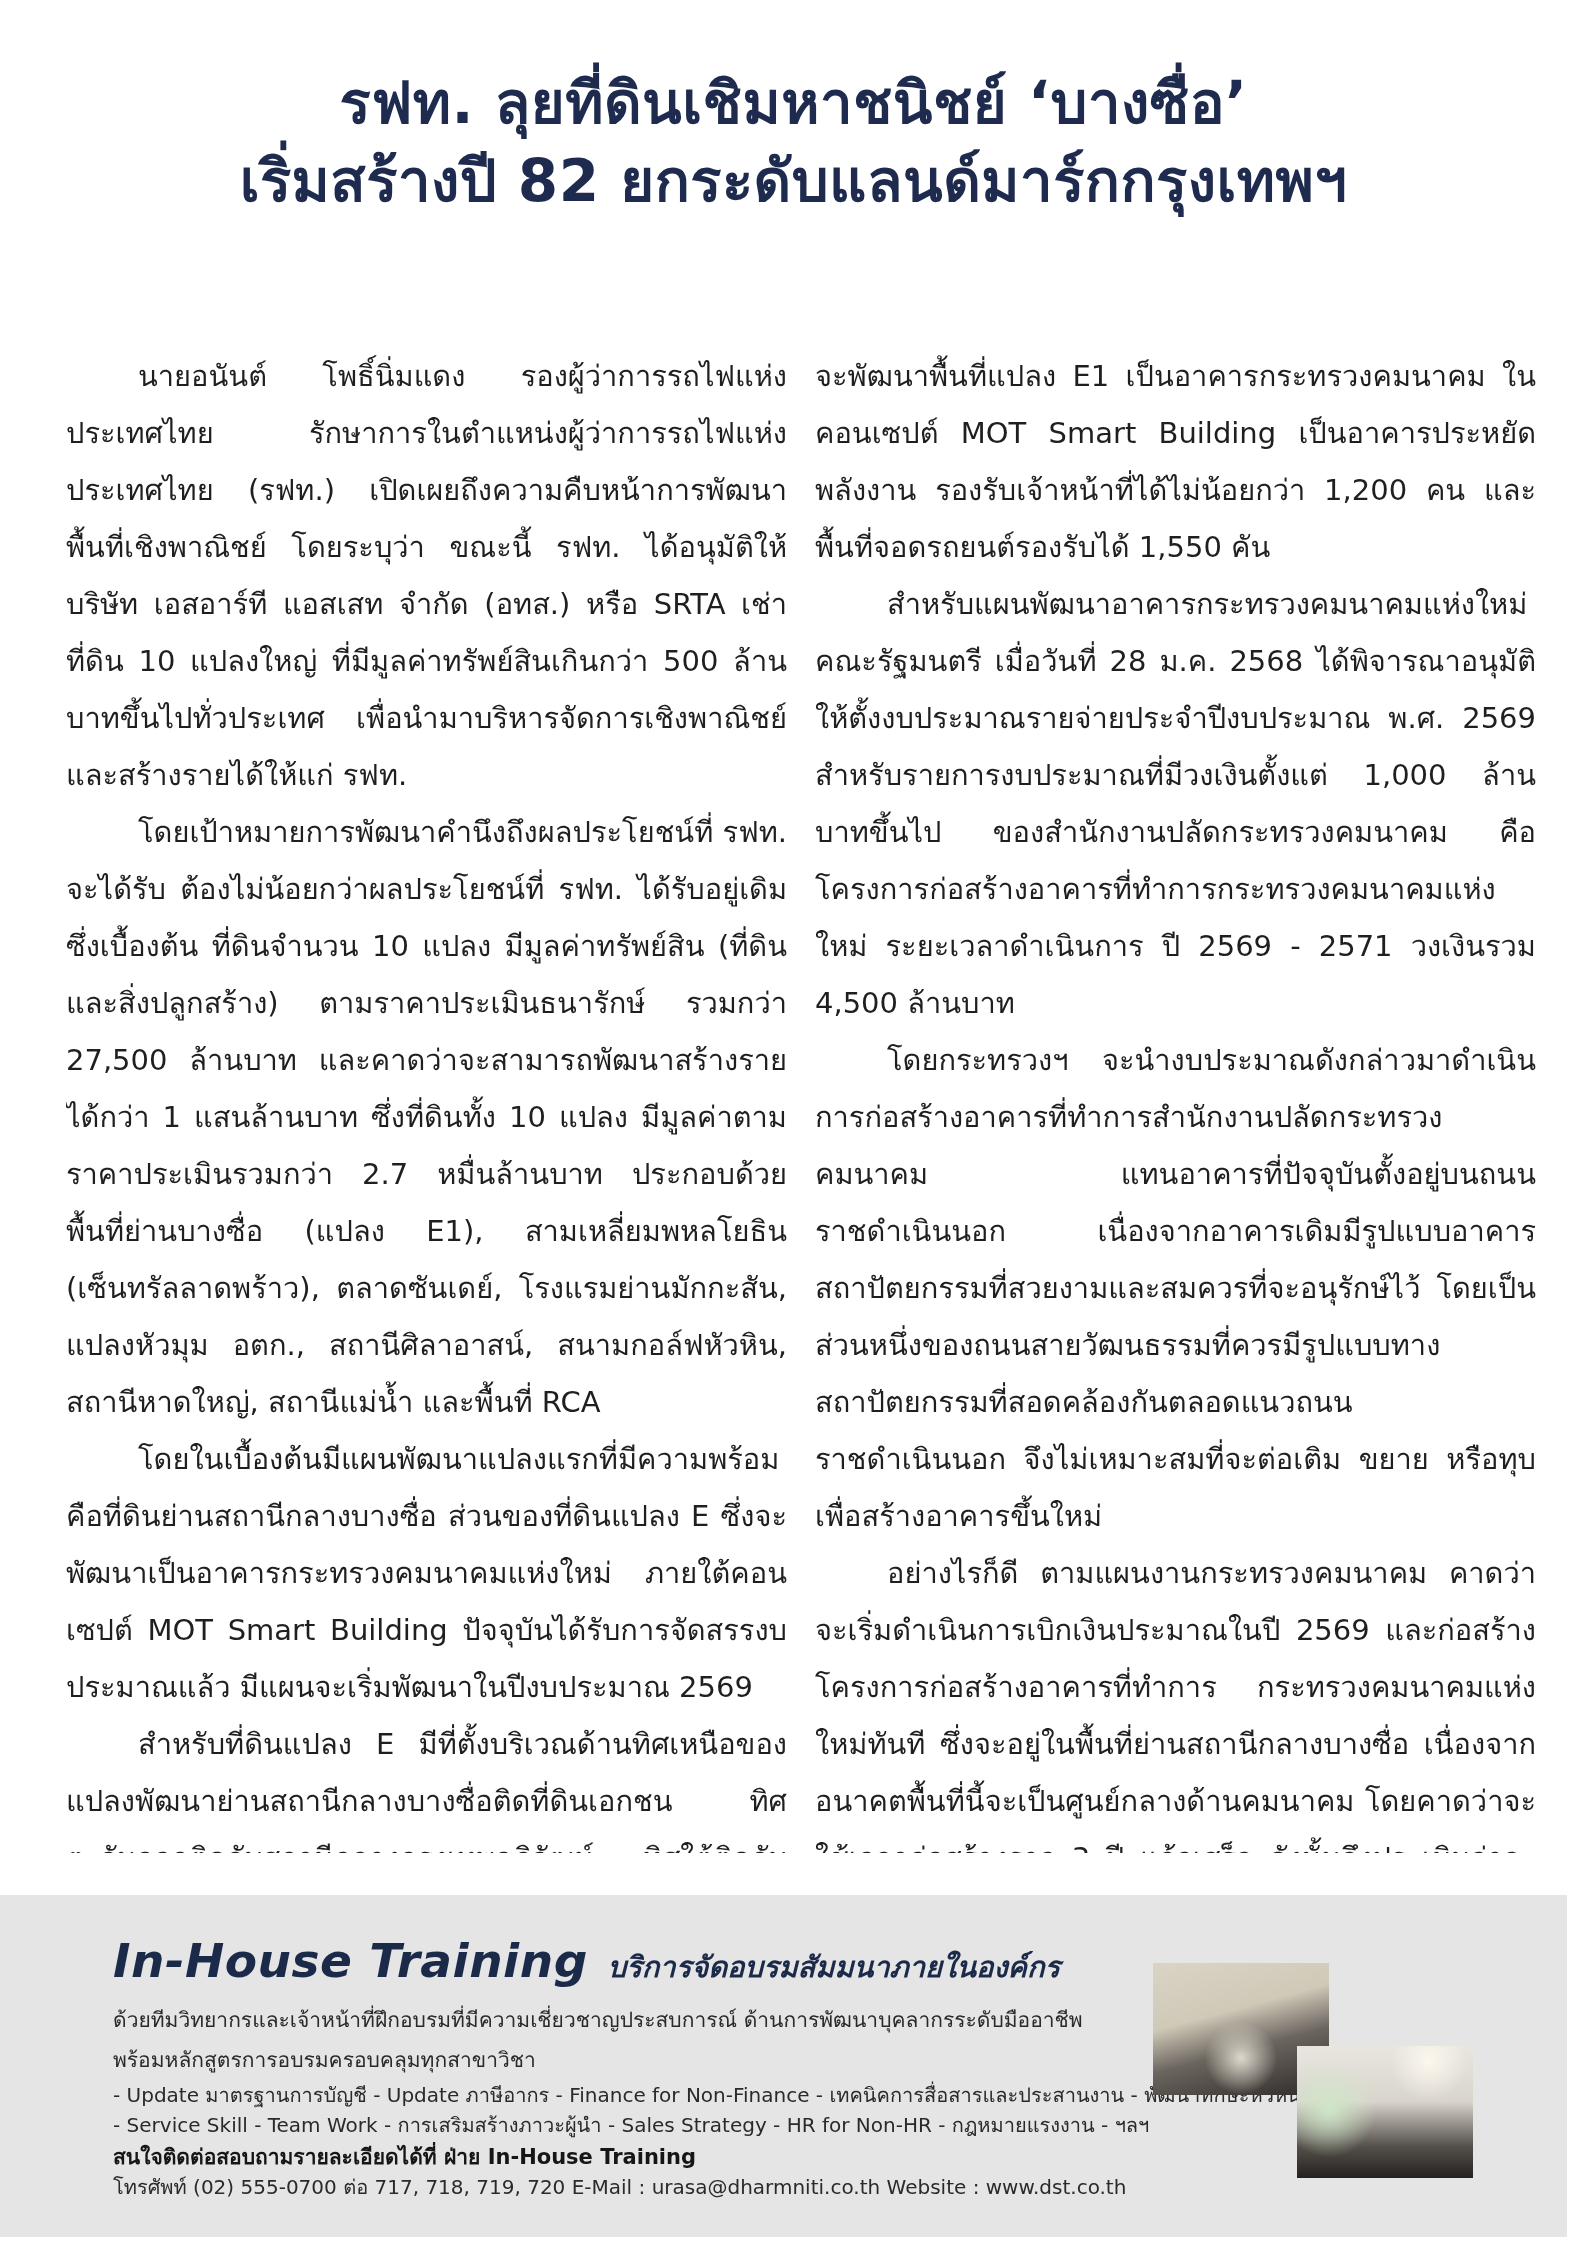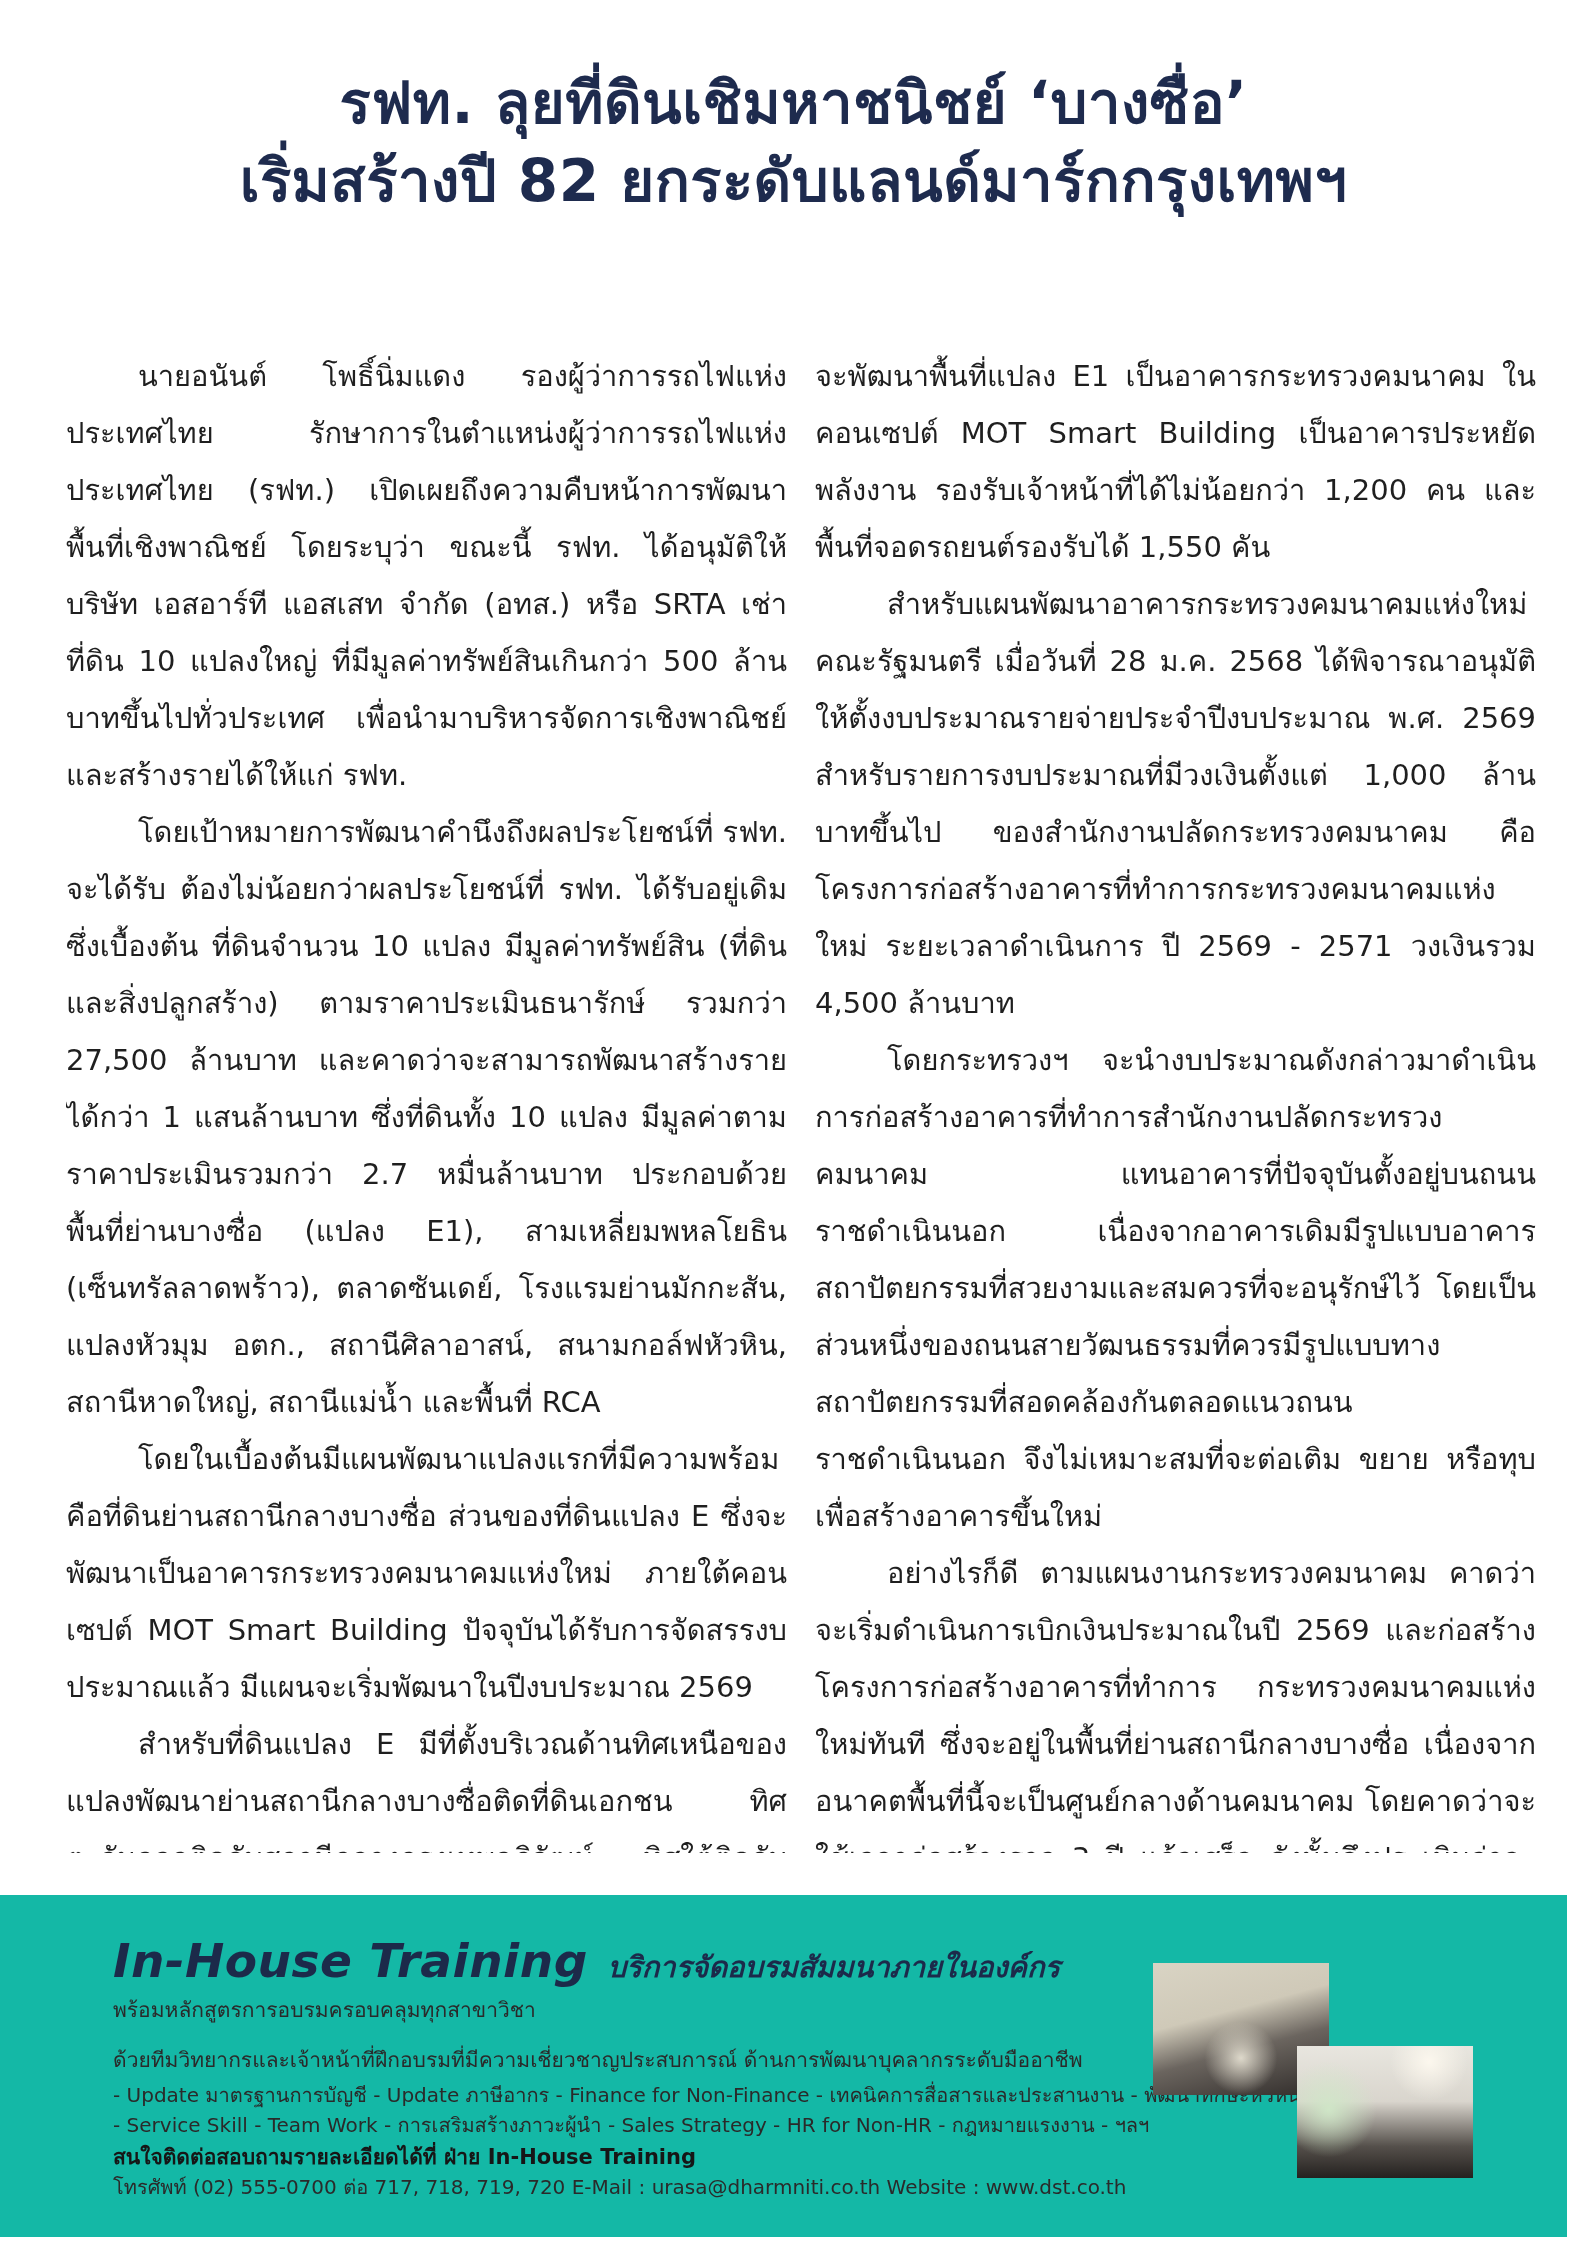--- a/index.html
+++ b/index.html
@@ -35,21 +35,21 @@
     line-height:57px;
     color:#1f1f1f;
     text-align:justify;
     text-indent:72px;
   }
   .para.no-indent{text-indent:0;}
   .footer{
     position:absolute;
     left:0;top:1895px;
     width:1567px;height:342px;
-    background:#14b8a6;
+    background:#e5e5e5;
     overflow:hidden;
   }
   .footer-inner{
     padding:38px 0 0 113px;
   }
   .footer-head{
     display:flex;
     align-items:baseline;
     gap:20px;
     color:#1c2a4a;
@@ -138,22 +138,22 @@
     </div>
 
   </div>
 
   <div class="footer">
     <div class="footer-inner">
       <div class="footer-head">
         <span class="fh-en">In-House Training</span>
         <span class="fh-th">บริการจัดอบรมสัมมนาภายในองค์กร</span>
       </div>
+      <p class="f-line first">ด้วยทีมวิทยากรและเจ้าหน้าที่ฝึกอบรมที่มีความเชี่ยวชาญประสบการณ์ ด้านการพัฒนาบุคลากรระดับมืออาชีพ</p>
       <p class="f-line">พร้อมหลักสูตรการอบรมครอบคลุมทุกสาขาวิชา</p>
-      <p class="f-line first">ด้วยทีมวิทยากรและเจ้าหน้าที่ฝึกอบรมที่มีความเชี่ยวชาญประสบการณ์ ด้านการพัฒนาบุคลากรระดับมืออาชีพ</p>
       <p class="f-small">- Update มาตรฐานการบัญชี - Update ภาษีอากร - Finance for Non-Finance - เทคนิคการสื่อสารและประสานงาน - พัฒนาทักษะหัวหน้างาน</p>
       <p class="f-small">- Service Skill - Team Work - การเสริมสร้างภาวะผู้นำ - Sales Strategy - HR for Non-HR - กฎหมายแรงงาน - ฯลฯ</p>
       <p class="f-bold">สนใจติดต่อสอบถามรายละเอียดได้ที่ ฝ่าย In-House Training</p>
       <p class="f-small f-contact">โทรศัพท์ (02) 555-0700 ต่อ 717, 718, 719, 720 E-Mail : urasa@dharmniti.co.th Website : www.dst.co.th</p>
     </div>
     <div class="photo photo1"></div>
     <div class="photo photo2"></div>
   </div>
 
 </div>

